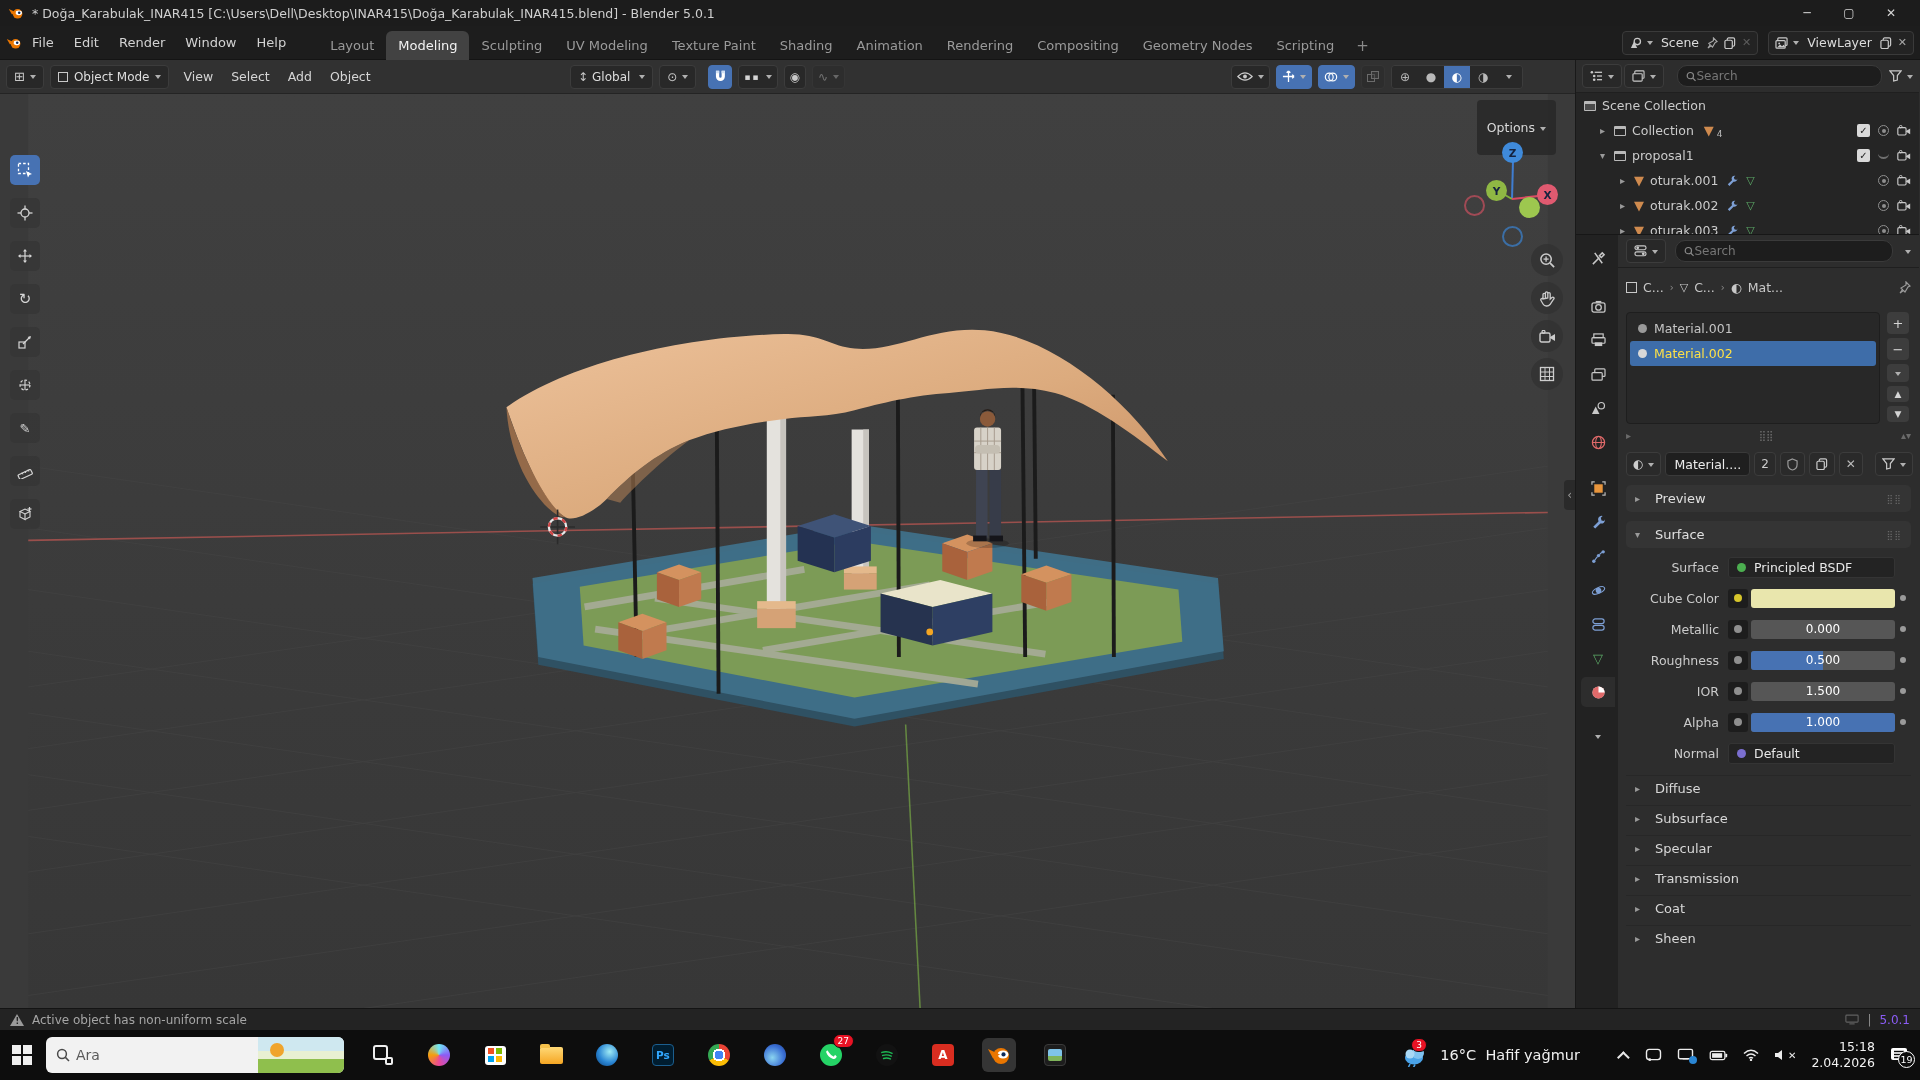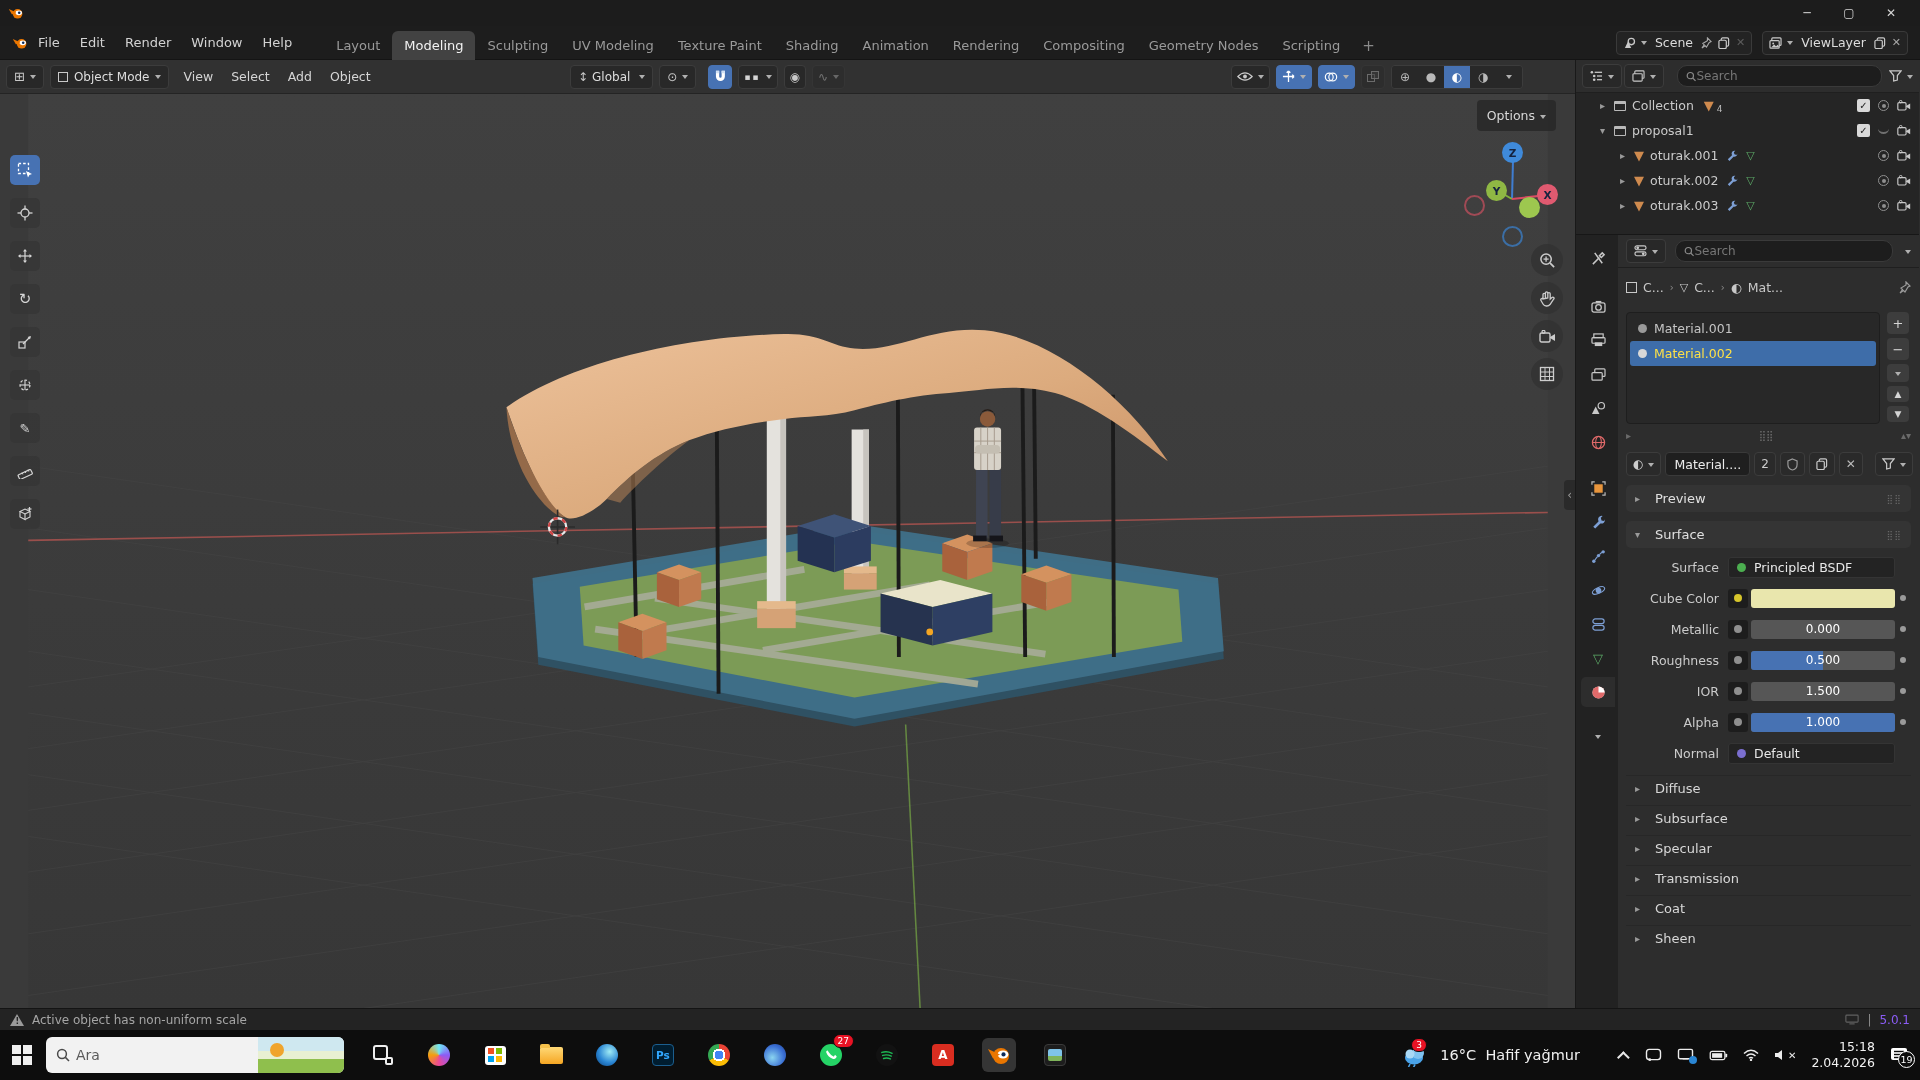--- a/index.html
+++ b/index.html
@@ -7,21 +7,21 @@
   .screen{position:relative;width:1920px;height:1080px;overflow:hidden;background:#2d2d2d;color:#d0d0d0;font-size:12px}
   .fx{display:flex;align-items:center}
   .ab{position:absolute}
   .caret{width:0;height:0;border:3px solid transparent;border-top:4px solid #b0b0b0;margin-left:5px;display:inline-block;transform:translateY(2px)}
   
   .titlebar{height:26px;background:#1c1c1c;display:flex;align-items:center;padding:0 8px;color:#cfcfcf;font-size:12.5px}
   .titlebar .ttl{margin-left:8px;white-space:nowrap}
   .winctl{margin-left:auto;display:flex}
   .winctl div{width:42px;text-align:center;color:#d6d6d6;font-size:12px;cursor:default}
   
-  .topbar{height:34px;background:#1d1d1d;display:flex;align-items:center;padding:0 12px;border-bottom:1px solid #141414}
+  .topbar{height:34px;background:#1d1d1d;display:flex;align-items:center;padding:0 6px;border-bottom:1px solid #141414}
   .menu{padding:5px 10px;color:#d2d2d2;font-size:13px;border-radius:4px}
   .wtabs{display:flex;margin-left:22px;align-items:flex-end;height:34px}
   .wtab{padding:7px 12px;color:#9a9a9a;font-size:13px;border-radius:6px 6px 0 0}
   .wtab.active{background:#424242;color:#f2f2f2}
   .wtab.add{color:#8a8a8a;font-size:15px;padding:5px 10px}
   .idsel{display:flex;align-items:center;background:#232323;border:1px solid #3a3a3a;border-radius:4px;height:24px;padding:0 6px;margin-left:10px;color:#dcdcdc}
   .idsel .nm{margin:0 8px;font-size:12.5px}
   .mini{color:#a8a8a8;margin-left:6px;font-size:11px}
   
   .main{display:flex;height:948px}
@@ -31,21 +31,21 @@
   .hmenu{padding:0 9px;color:#d5d5d5;font-size:12.5px}
   .seg{display:flex;height:24px;border-radius:4px;overflow:hidden;border:1px solid #3c3c3c}
   .seg>div{width:26px;display:flex;align-items:center;justify-content:center;background:#282828;color:#b9b9b9;font-size:12px}
   .seg>div.on{background:#4772b3;color:#fff}
   .tgl{display:flex;align-items:center;height:24px;background:#282828;border:1px solid #3c3c3c;border-radius:4px;padding:0 5px;margin-left:6px}
   .tgl.blue{background:#4772b3;border-color:#4772b3}
   .dim{opacity:.42}
   svg{display:block}
   
   .ovl{position:absolute;left:64px;top:74px;color:#dfdfdf;font-size:12.5px;line-height:22px;text-shadow:0 1px 2px rgba(0,0,0,.6);z-index:4}
-  .optbtn{position:absolute;right:19px;top:40px;background:rgba(40,40,40,.85);border-radius:4px;padding:8px 10px;color:#d8d8d8;font-size:12.5px;z-index:4}
+  .optbtn{position:absolute;right:19px;top:40px;background:rgba(40,40,40,.85);border-radius:4px;padding:20px 10px;color:#d8d8d8;font-size:12.5px;z-index:4}
   .toolcol{position:absolute;left:10px;top:95px;display:flex;flex-direction:column;gap:13px;z-index:4}
   .tool{width:30px;height:30px;background:rgba(54,54,54,.92);border-radius:5px;display:flex;align-items:center;justify-content:center;color:#d5d5d5;font-size:14px}
   .tool.on{background:#4772b3;color:#fff}
   .navbtn{position:absolute;left:1531px;width:32px;height:32px;border-radius:50%;background:rgba(50,50,50,.85);display:flex;align-items:center;justify-content:center;z-index:4}
   .gizmo{position:absolute;left:1457px;top:81px;width:110px;height:110px;z-index:4}
   .gz{position:absolute;width:21px;height:21px;border-radius:50%;display:flex;align-items:center;justify-content:center;font-size:10.5px;font-weight:bold;color:#15233f}
   .collapse{position:absolute;right:0;top:420px;background:#2a2a2a;color:#9a9a9a;border-radius:4px 0 0 4px;padding:8px 3px;font-size:12px;z-index:4}
   
   .rightcol{width:343px;display:flex;flex-direction:column}
   .ehead{height:33px;background:#2d2d2d;border-bottom:1px solid #1f1f1f;display:flex;align-items:center;padding:0 6px}
@@ -128,20 +128,21 @@
 
 <div class="screen">
 
   <div class="titlebar">
     <svg width="16" height="14" viewBox="0 0 20 16">
         <circle cx="12" cy="9" r="6" fill="#ea7600"></circle>
         <ellipse cx="13.5" cy="7.8" rx="4" ry="3" fill="#fff"></ellipse>
         <circle cx="14" cy="7.8" r="1.6" fill="#0b2a5a"></circle>
         <path d="M1 3l9 4-5 3z" fill="#ea7600"></path>
       </svg>
+    <div class="ttl">* Doğa_Karabulak_INAR415 [C:\Users\Dell\Desktop\INAR415\Doğa_Karabulak_INAR415.blend] - Blender 5.0.1</div>
     <div class="winctl">
       <div>─</div>
       <div>▢</div>
       <div>✕</div>
     </div>
   </div>
 
   <div class="topbar">
     <svg width="16" height="14" viewBox="0 0 20 16">
         <circle cx="12" cy="9" r="6" fill="#ea7600"></circle>
@@ -560,20 +561,24 @@
               </svg>
             <input placeholder="Search" style="">
           </div>
           <div class="fx">
             <svg width="13" height="12" viewBox="0 0 14 13">
                 <path d="M1 1h12L9 6v5l-4 1V6z" fill="none" stroke="#c9c9c9" stroke-width="1.3"></path>
               </svg>
             <span class="caret"></span>
           </div>
         </div>
+        <div class="orow">
+          <span class="colbox" style="background:#4a4a4a"></span>
+          <span>Scene Collection</span>
+        </div>
         <div class="orow" style="padding-left:24px">
           <span class="disc">▸</span>
           <span class="colbox"></span>
           <span>Collection</span>
           <span class="meshtri" style="margin-left:10px;font-size:13px">▼</span>
           <span class="cnt">4</span>
           <span class="sp"></span>
           <span class="chk">✓</span>
           <span class="eyedot"></span>
           <svg class="oic" width="14" height="11" viewBox="0 0 17 13">

